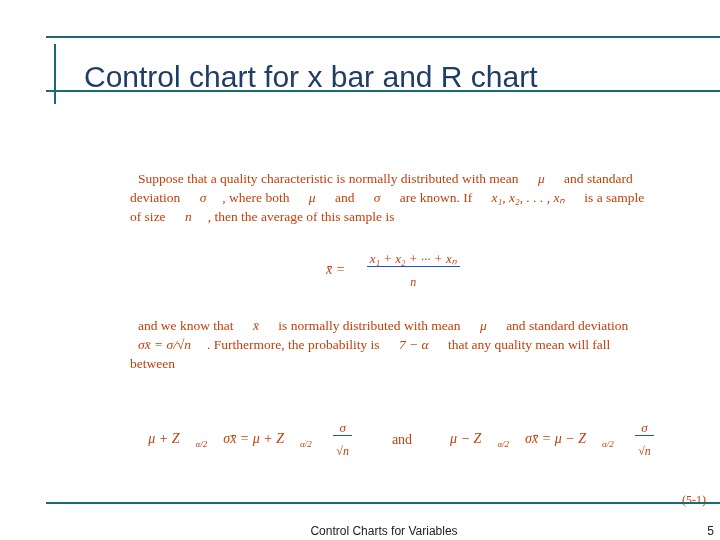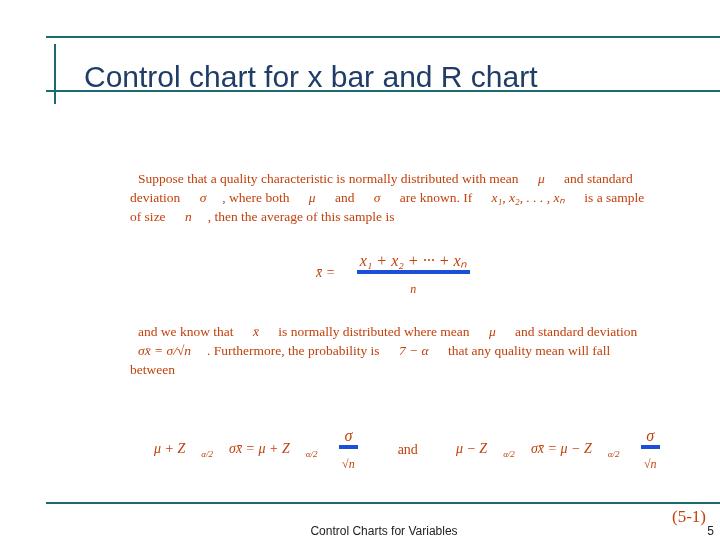--- a/index.html
+++ b/index.html
@@ -53,38 +53,38 @@
   }
   .content p { margin-bottom: 6px; }
   .eq1 {
     text-align: center;
     margin: 16px 0 18px 0;
     font-size: 14px;
   }
   .eq2-row {
     display: flex;
     align-items: center;
-    justify-content: space-between;
+    justify-content: center;
     gap: 14px;
     margin-top: 16px;
     font-size: 14px;
     white-space: nowrap;
   }
   .eq-number {
     position: absolute;
     right: -40px;
-    font-size: 17px;
+    font-size: 12px;
   }
   .frac {
     display: inline-block;
     vertical-align: middle;
     text-align: center;
     margin: 0 2px;
   }
-  .frac .num { display: block; border-bottom: 4px solid #1d4ed8; padding: 0 3px; font-size: 16px; line-height: 1.2;}
+  .frac .num { display: block; border-bottom: 1px solid #1d4ed8; padding: 0 3px; font-size: 13px; line-height: 1.2;}
   .frac .den { display: block; padding: 0 3px; font-size: 12px; line-height: 1.3;}
   .ital { font-style: italic; }
   .sub { font-size: 9px; vertical-align: sub; }
   .bottom-rule {
     position: absolute;
     left: 14px;
     right: 14px;
     bottom: 52px;
     border-top: 2px solid #1a6a72;
   }
@@ -124,21 +124,21 @@
 
     <div class="eq1">
       <span class="ital">x̄ = </span>
       <span class="frac">
         <span class="num ital">x₁ + x₂ + ··· + xₙ</span>
         <span class="den ital">n</span>
       </span>
     </div>
 
     <p>
-      <span>and we know that </span><span class="ital">x̄</span><span> is normally distributed where mean </span><span class="ital">μ</span><span> and standard deviation </span><span class="ital">σx̄ = σ/√n</span><span>. Furthermore, the probability is </span><span class="ital">7 − α</span><span> that any quality mean will fall between</span>
+      <span>and we know that </span><span class="ital">x̄</span><span> is normally distributed with mean </span><span class="ital">μ</span><span> and standard deviation </span><span class="ital">σx̄ = σ/√n</span><span>. Furthermore, the probability is </span><span class="ital">7 − α</span><span> that any quality mean will fall between</span>
     </p>
 
     <div class="eq2-wrap" style="width:100%;">
       <div class="eq2-row">
         <span>
           <span class="ital">μ + Z</span><span class="sub ital">α/2</span><span class="ital">σx̄ = μ + Z</span><span class="sub ital">α/2</span>
           <span class="frac">
             <span class="num ital">σ</span>
             <span class="den ital">√n</span>
           </span>

